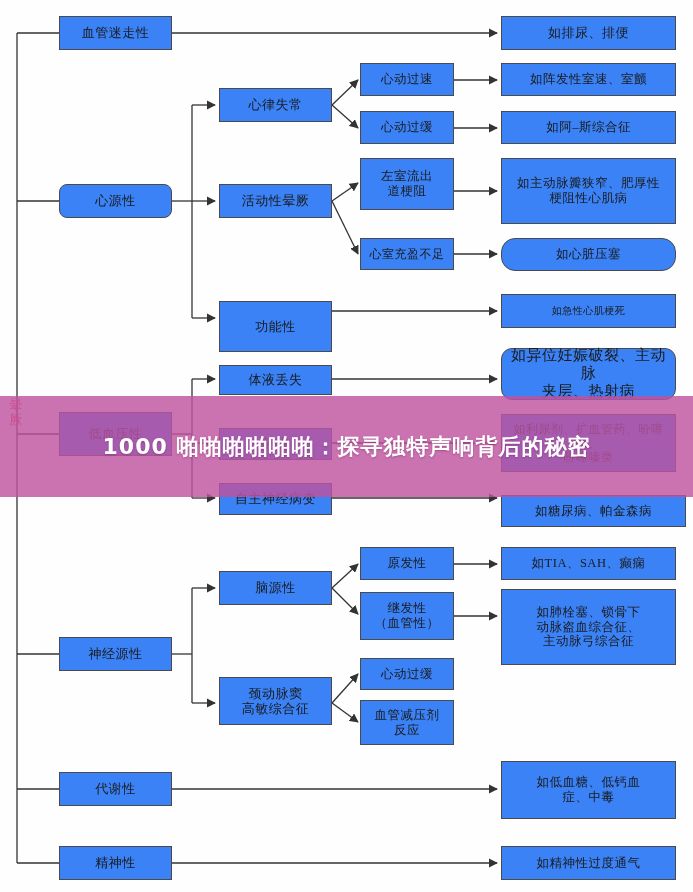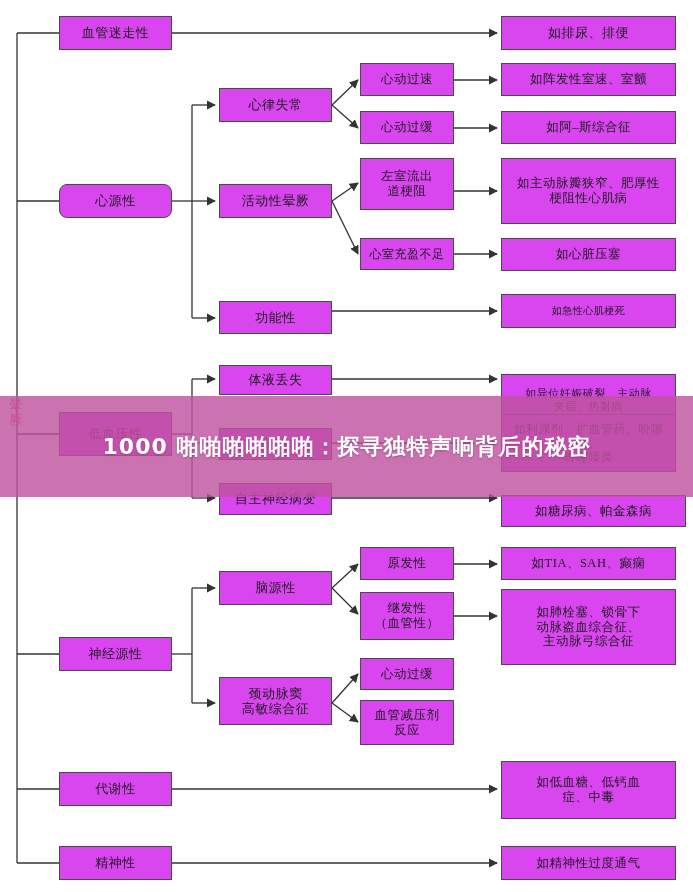--- a/index.html
+++ b/index.html
@@ -21,21 +21,21 @@
   }
   svg.wires {
     position: absolute;
     left: 0; top: 0;
     width: 693px; height: 892px;
     pointer-events: none;
   }
   .node {
     position: absolute;
     border: 1.4px solid #4a4a4a;
-    background: #d946ef;
+    background: #3b82f6;
     display: flex;
     align-items: center;
     justify-content: center;
     text-align: center;
     line-height: 1.18;
     color: #1a1a1a;
     letter-spacing: 0.5px;
     padding: 1px 3px;
     white-space: pre-line;
   }
@@ -158,21 +158,21 @@
   <div class="node" style="left:59px; top:637px; width:113px; height:34px; font-size:13px;">神经源性</div>
 
   <div class="node" style="left:59px; top:772px; width:113px; height:34px; font-size:13px;">代谢性</div>
 
   <div class="node" style="left:59px; top:846px; width:113px; height:34px; font-size:13px;">精神性</div>
 
   <div class="node" style="left:219px; top:88px; width:113px; height:34px; font-size:13px;font-family:Liberation Serif, serif;">心律失常</div>
 
   <div class="node" style="left:219px; top:184px; width:113px; height:34px; font-size:13px;">活动性晕厥</div>
 
-  <div class="node" style="left:219px; top:301px; width:113px; height:33px; font-size:13px;">功能性</div>
+  <div class="node" style="left:219px; top:301px; width:113px; height:51px; font-size:13px;">功能性</div>
 
   <div class="node" style="left:219px; top:365px; width:113px; height:30px; font-size:13px;">体液丢失</div>
 
   <div class="node" style="left:219px; top:428px; width:113px; height:32px; font-size:13px;">药物</div>
 
   <div class="node" style="left:219px; top:483px; width:113px; height:32px; font-size:13px;">自主神经病变</div>
 
   <div class="node" style="left:219px; top:571px; width:113px; height:34px; font-size:13px;">脑源性</div>
 
   <div class="node" style="left:219px; top:677px; width:113px; height:48px; font-size:13px;">颈动脉窦
@@ -199,25 +199,25 @@
 
   <div class="node" style="left:501px; top:16px; width:175px; height:34px; font-size:13px;">如排尿、排便</div>
 
   <div class="node" style="left:501px; top:63px; width:175px; height:33px; font-size:12.5px;">如阵发性室速、室颤</div>
 
   <div class="node" style="left:501px; top:111px; width:175px; height:33px; font-size:12.5px;">如阿–斯综合征</div>
 
   <div class="node" style="left:501px; top:158px; width:175px; height:66px; font-size:12.5px;">如主动脉瓣狭窄、肥厚性
 梗阻性心肌病</div>
 
-  <div class="node" style="left:501px; top:238px; width:175px; height:33px; font-size:12.5px;">如心脏压塞</div>
+  <div class="node" style="left:501px; top:238px; width:175px; height:33px; font-size:12.5px;border-radius:14px;">如心脏压塞</div>
 
   <div class="node" style="left:501px; top:294px; width:175px; height:34px; font-size:10px;">如急性心肌梗死</div>
 
-  <div class="node" style="left:501px; top:374px; width:175px; height:52px; font-size:11px;">如异位妊娠破裂、主动脉
+  <div class="node" style="left:501px; top:348px; width:175px; height:52px; font-size:15px;border-radius:11px;">如异位妊娠破裂、主动脉
 夹层、热射病</div>
 
   <div class="node" style="left:501px; top:414px; width:175px; height:58px; font-size:12px;">如利尿剂、扩血管药、吩噻嗪、
 吩噻嗪类</div>
 
   <div class="node" style="left:501px; top:495px; width:185px; height:32px; font-size:12.5px;">如糖尿病、帕金森病</div>
 
   <div class="node" style="left:501px; top:547px; width:175px; height:33px; font-size:12.5px;">如TIA、SAH、癫痫</div>
 
   <div class="node" style="left:501px; top:589px; width:175px; height:76px; font-size:12.5px;">如肺栓塞、锁骨下

